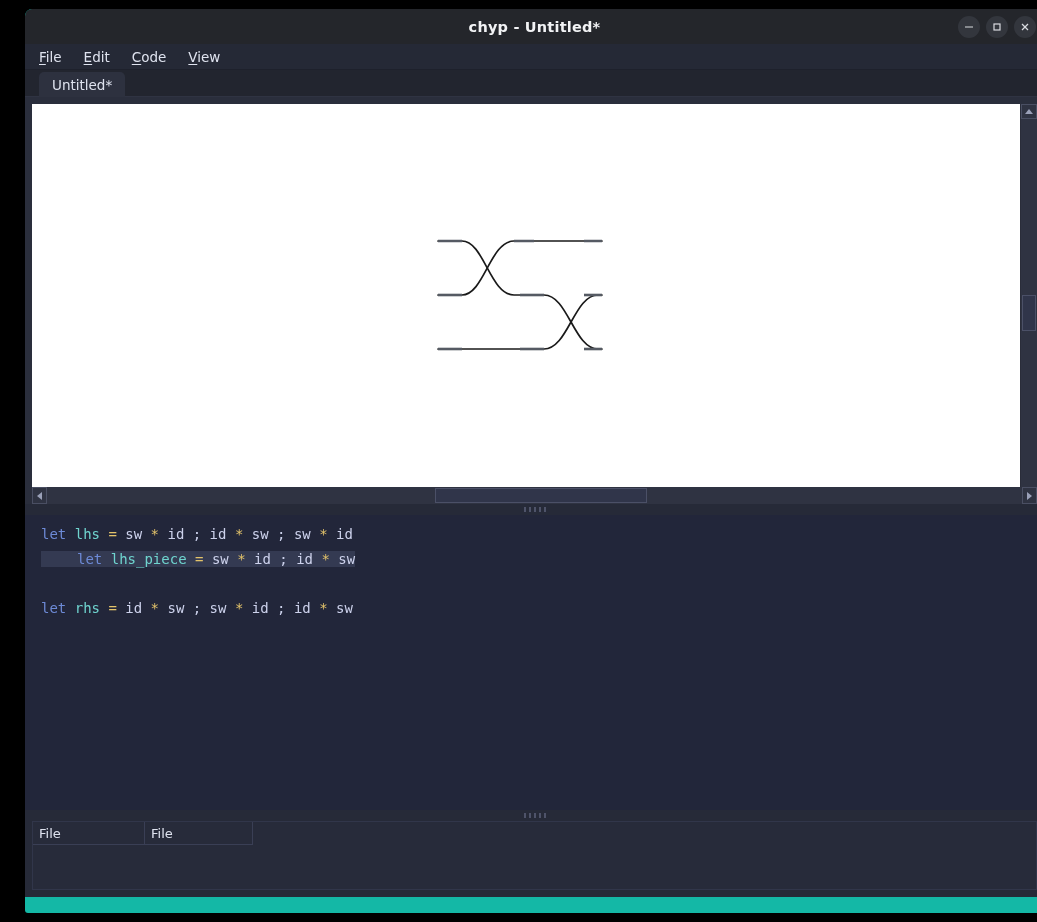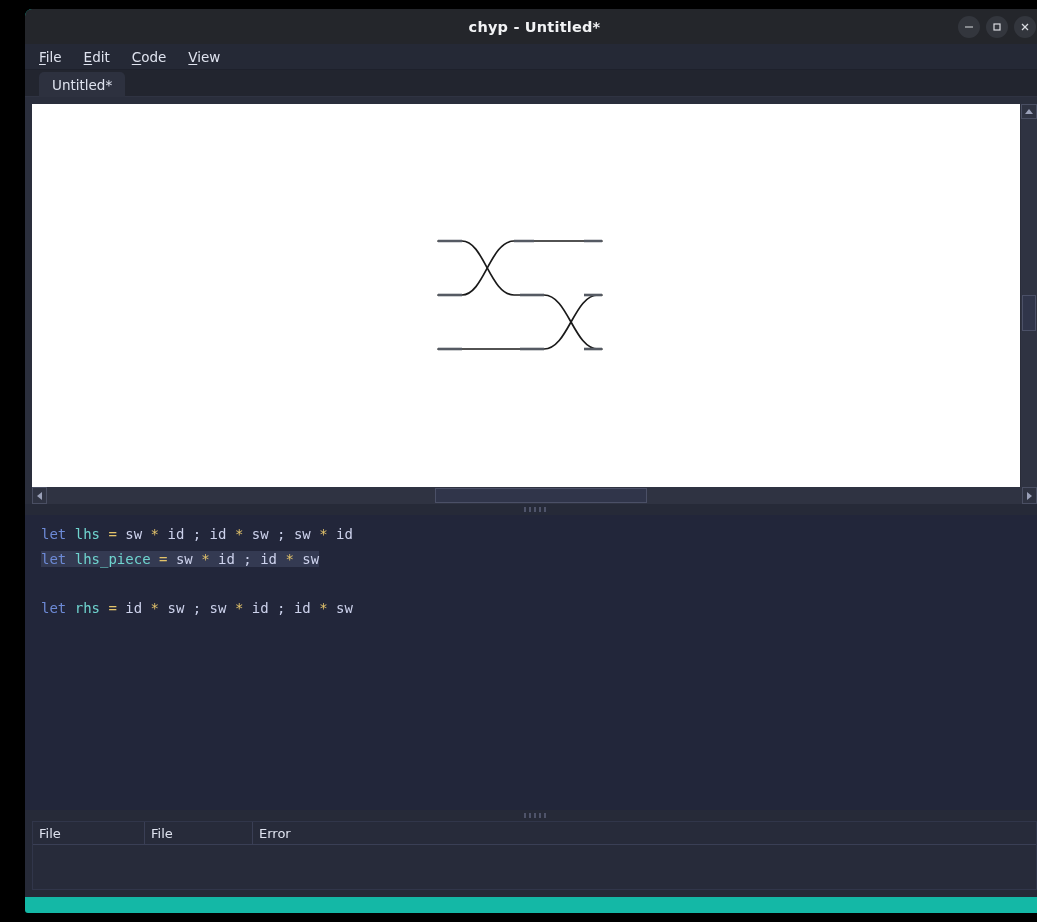--- a/index.html
+++ b/index.html
@@ -172,21 +172,21 @@
     line-height: 24.8px;
     color: #cdd2ec;
     position: relative;
     overflow: hidden;
   }
   .cline { white-space: pre; height: 24.8px; }
   .kw   { color: #6d8ad6; }
   .id   { color: #6fd4cf; }
   .eq   { color: #e3c36a; }
   .tok  { color: #cdd2ec; }
-  .sel  { background: #343a52; }
+  .sel  { background: #343a52; padding-left: 36px; }
 
   
   #errpane {
     height: 76px;
     background: #262a38;
     padding: 0 7px 7px 7px;
   }
   #errtable {
     width: 100%; height: 100%;
     background: #272b3a;
@@ -332,19 +332,18 @@
         <i></i>
         <i></i>
     </span>
   </div>
 
   <div id="errpane">
     <div id="errtable">
       <div id="err-head">
         <div class="err-th">File</div>
         <div class="err-th">File</div>
-        <div class="err-th">Error</div>
       </div>
       <div id="err-body"></div>
     </div>
   </div>
 
 </div>
 
 </body></html>

